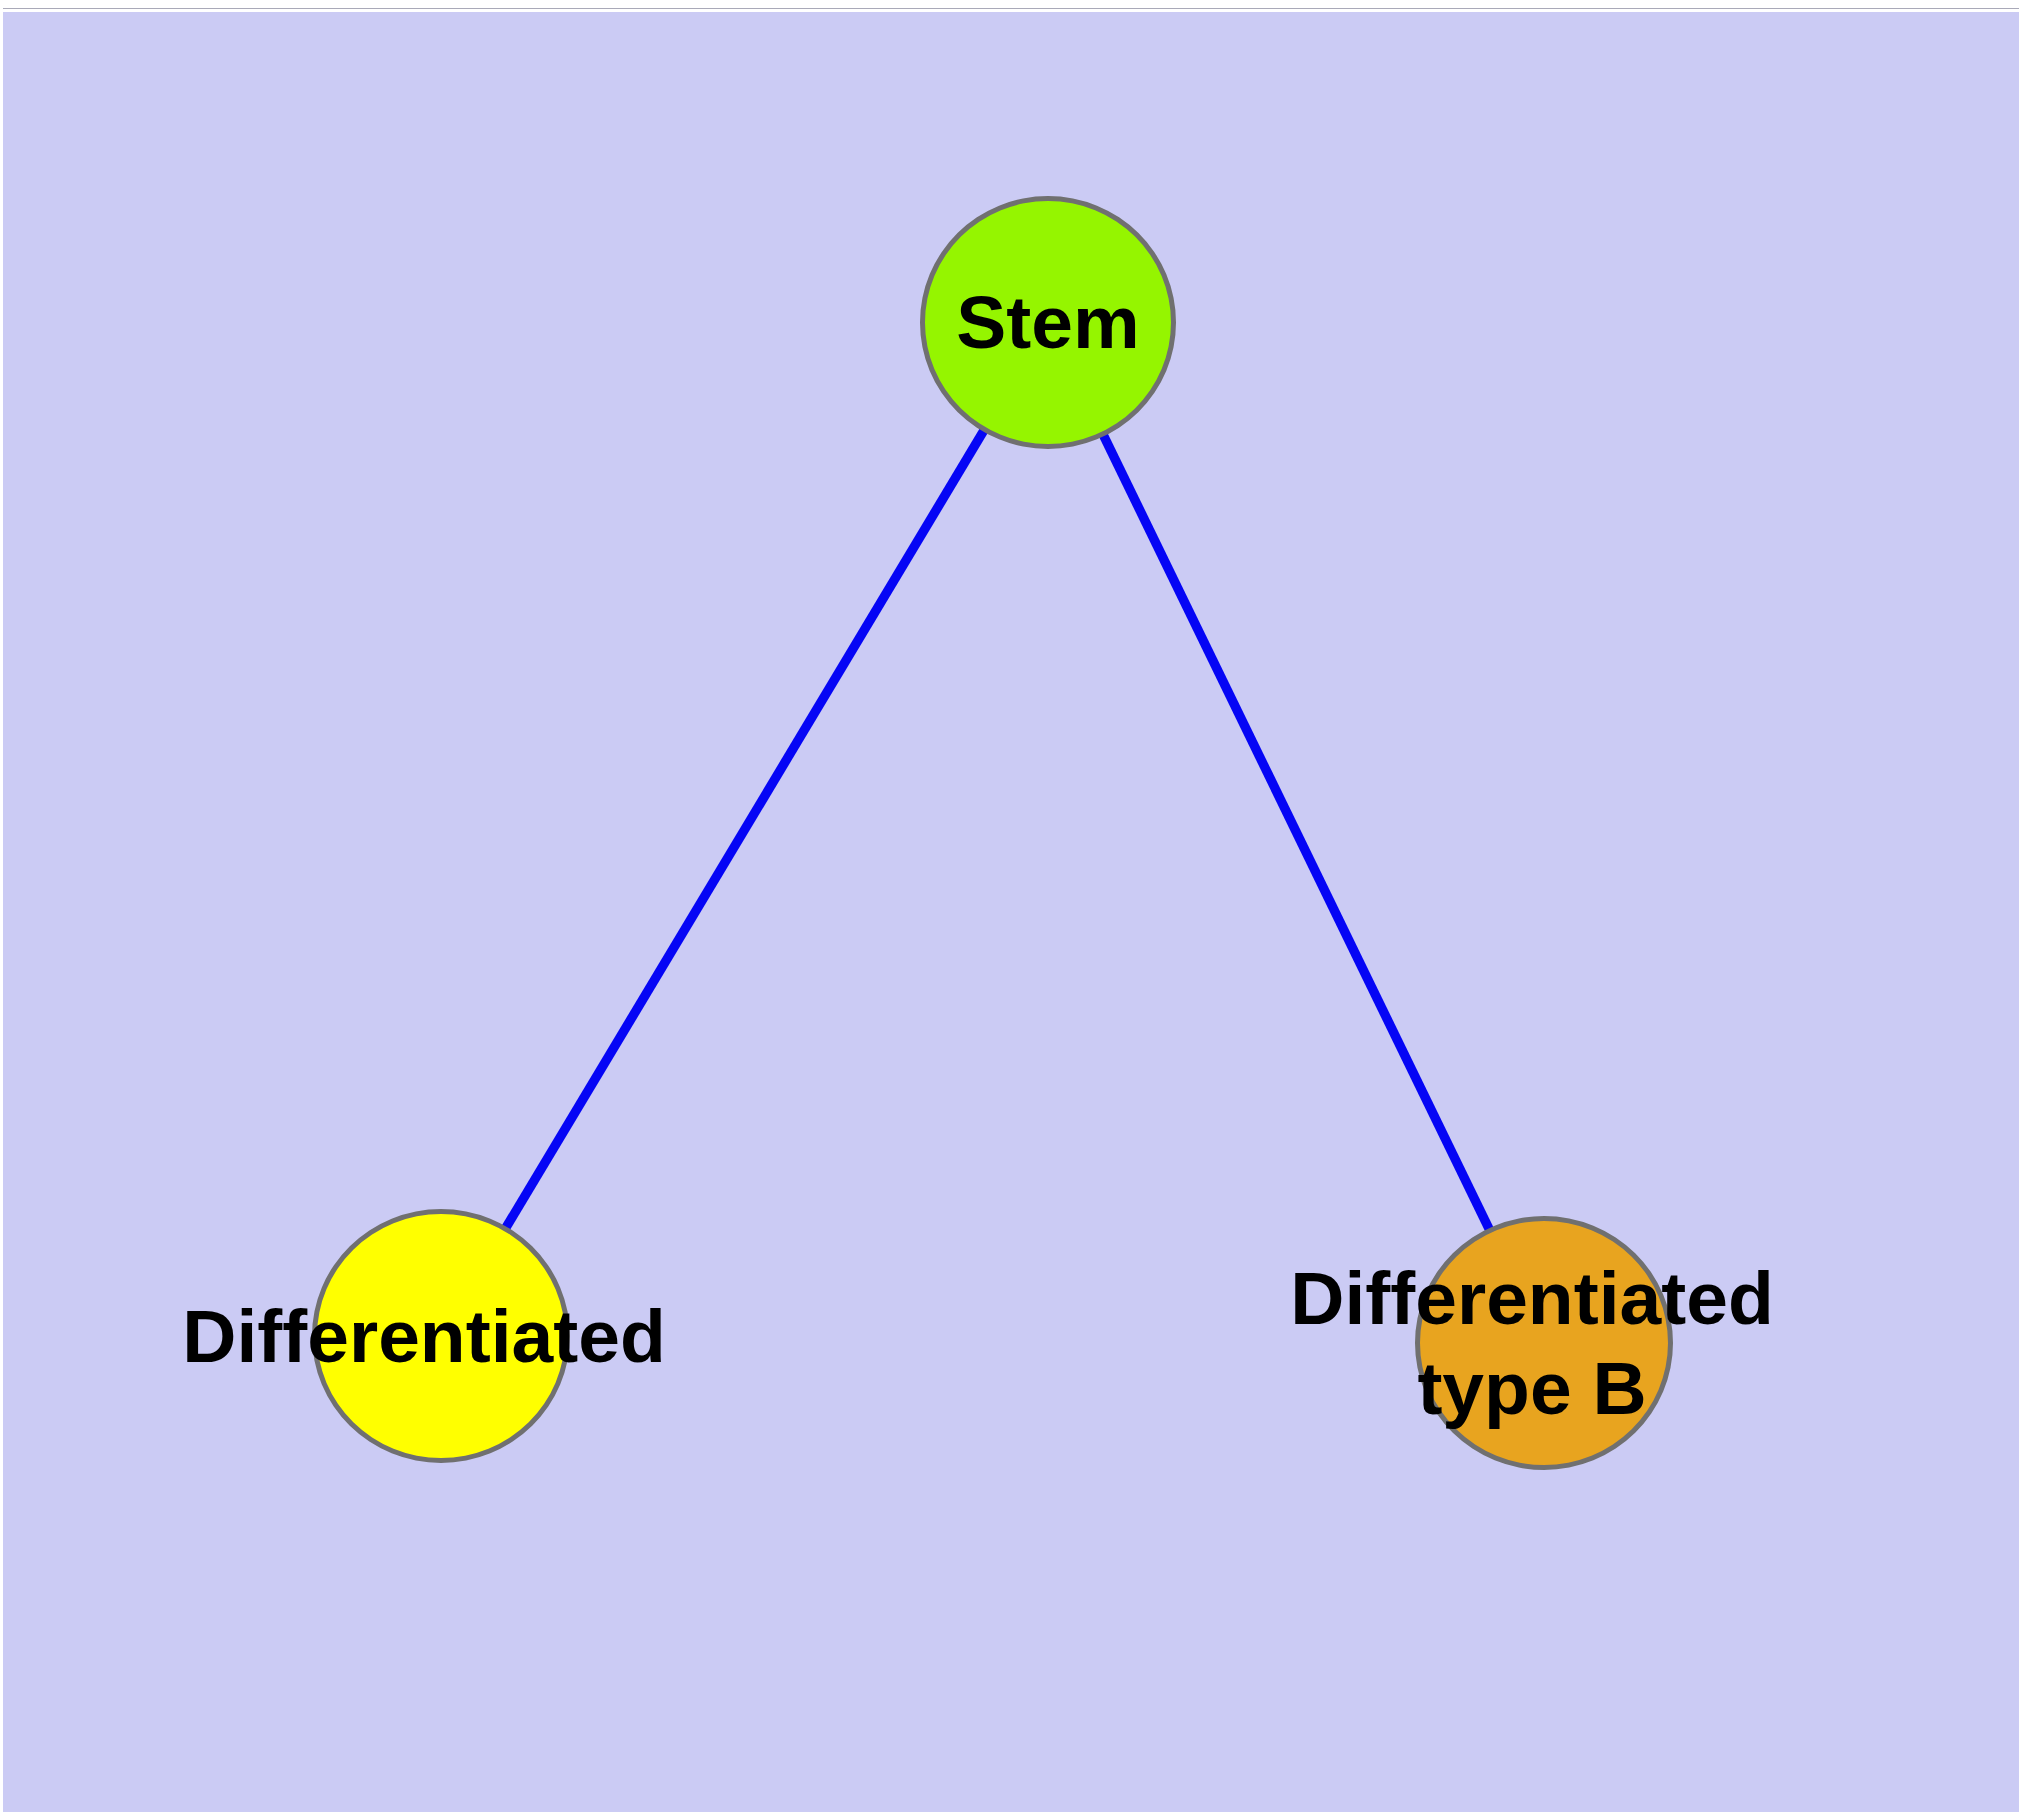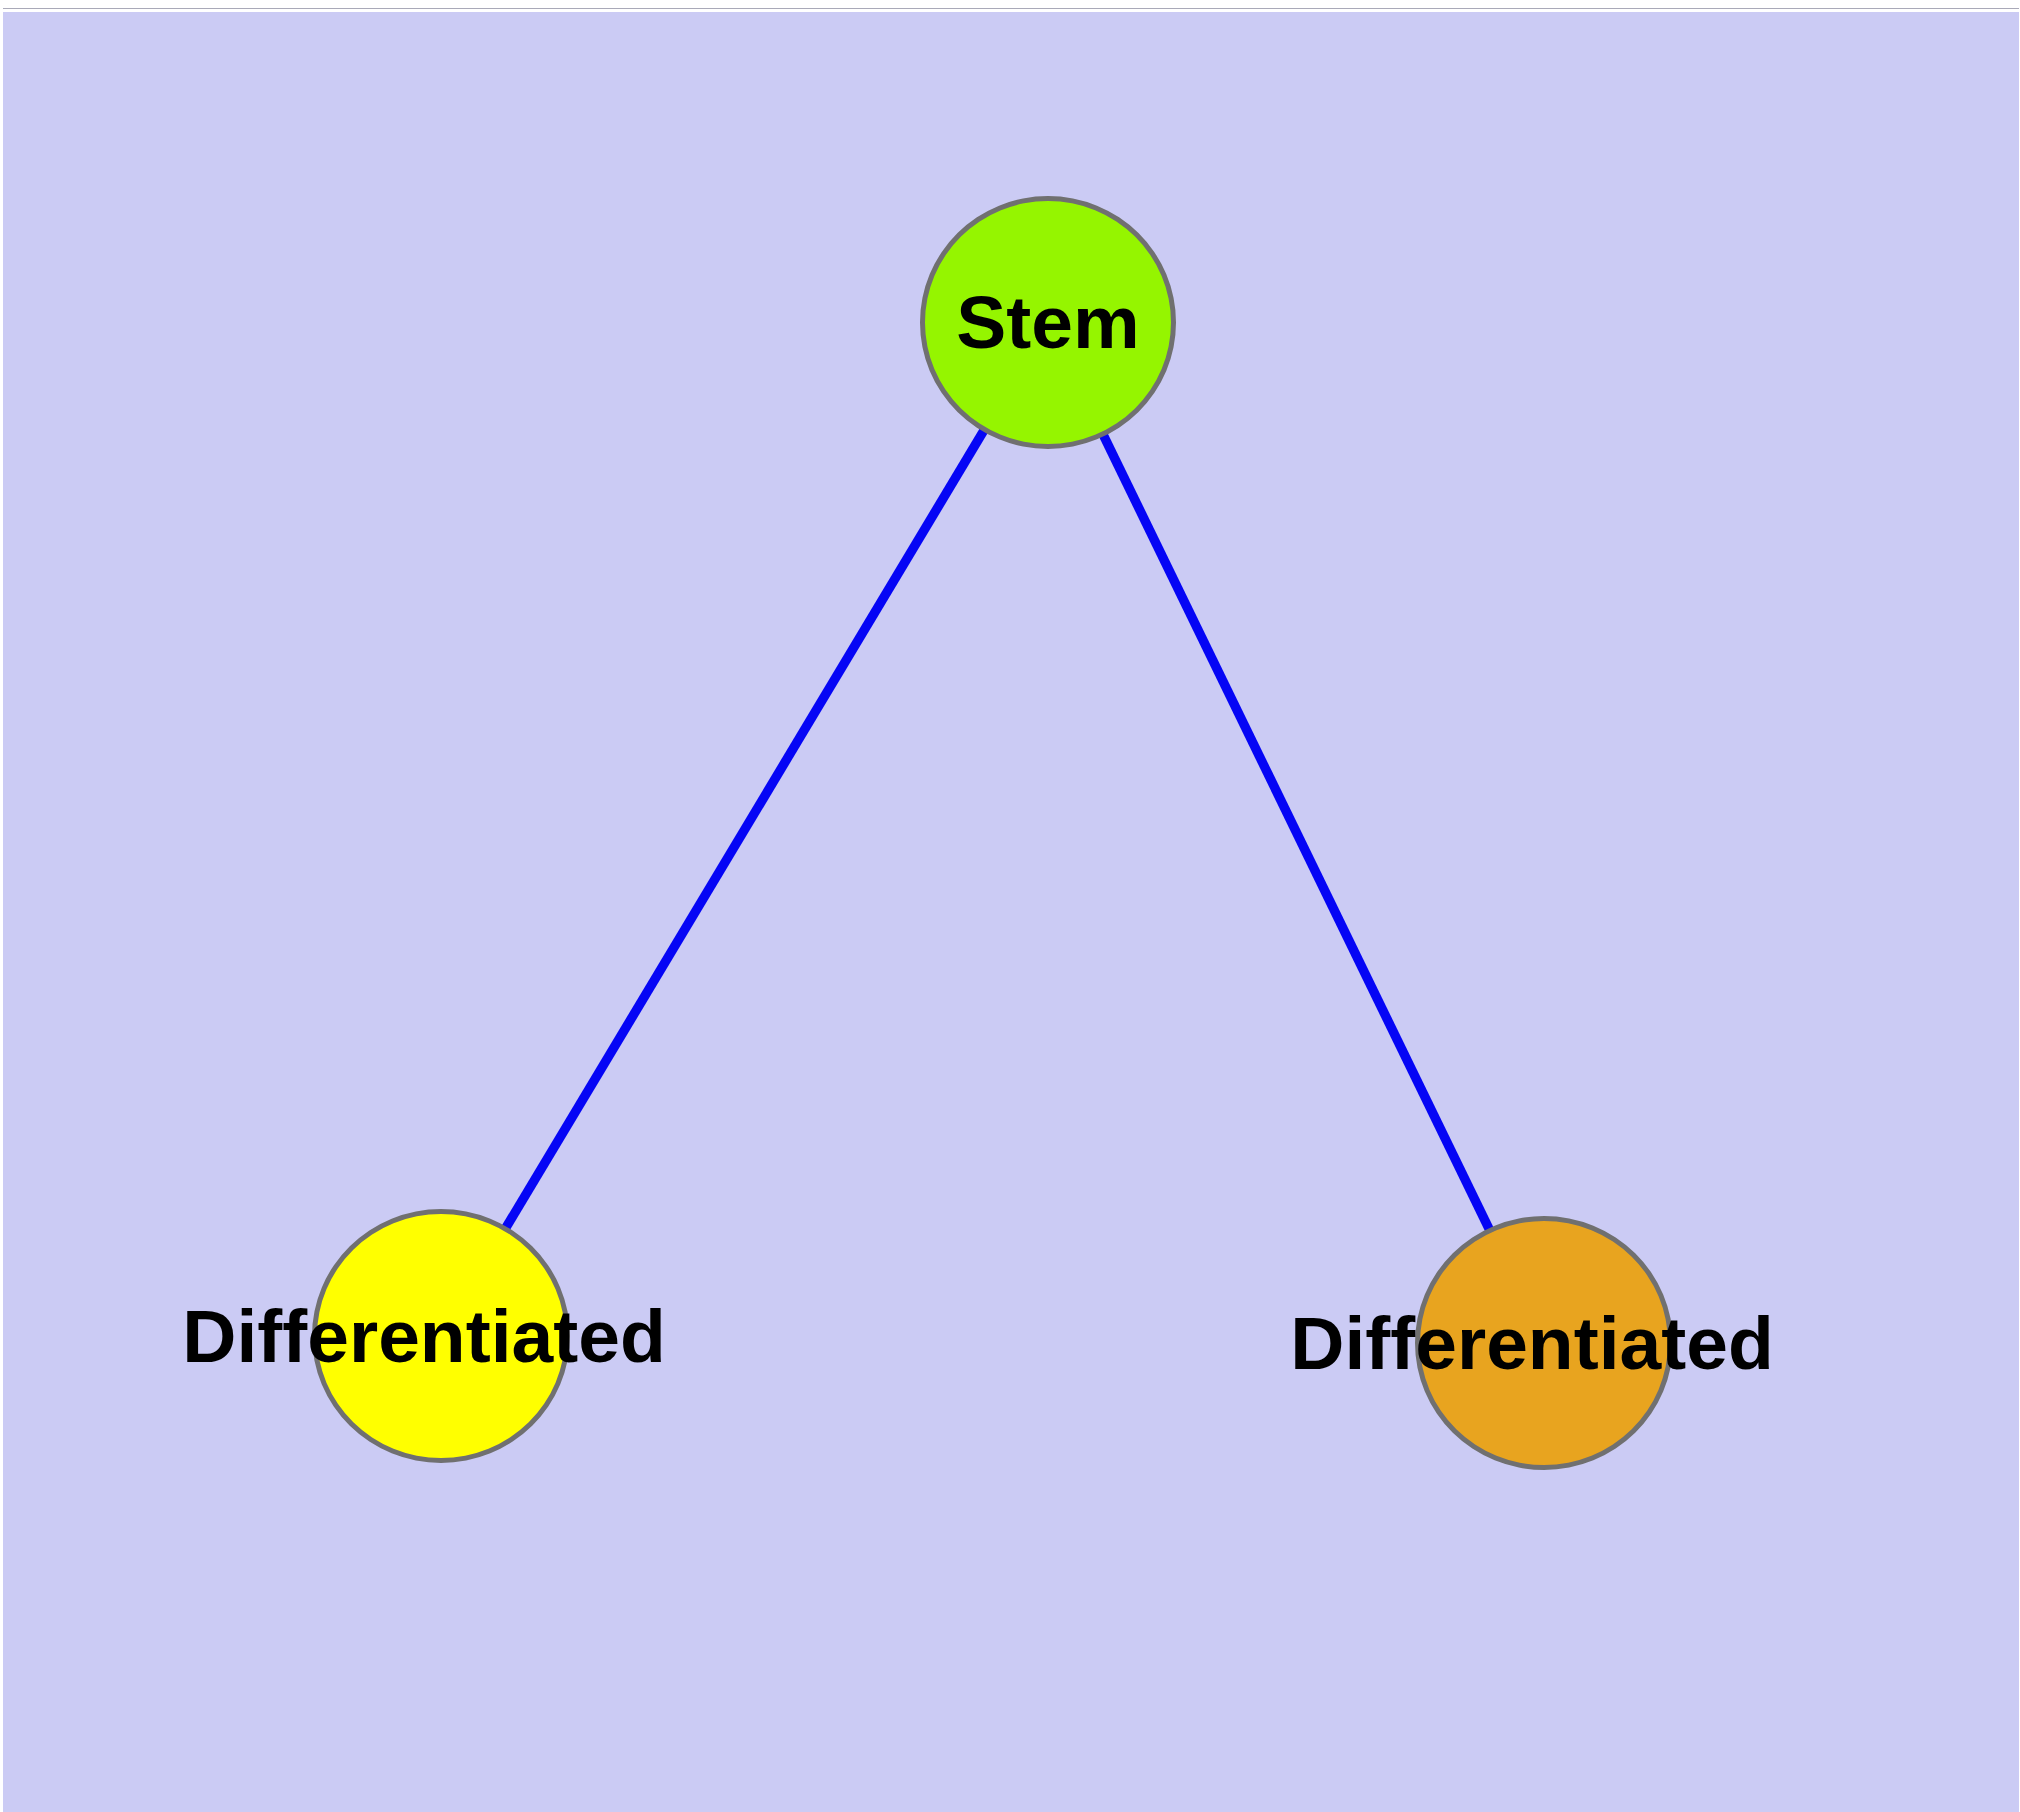--- a/index.html
+++ b/index.html
@@ -78,20 +78,21 @@
   <div class="node-label stem" style="color: rgb(0, 0, 0);">
     <span>Stem</span>
   </div>
 
   <div class="node-label type-a" style="color: rgb(0, 0, 0);">
     <span>Differentiated</span>
   </div>
 
   <div class="node-label type-b" style="color: rgb(0, 0, 0);">
     <span>Differentiated</span>
+    <span>type B</span>
   </div>
 
   <div class="window-edge top" style="background-color: rgb(255, 255, 255);"></div>
   <div class="window-edge left" style="background-color: rgb(255, 255, 255);"></div>
   <div class="window-edge right" style="background-color: rgb(255, 255, 255);"></div>
 
 </div>
 
 
 </body></html>

